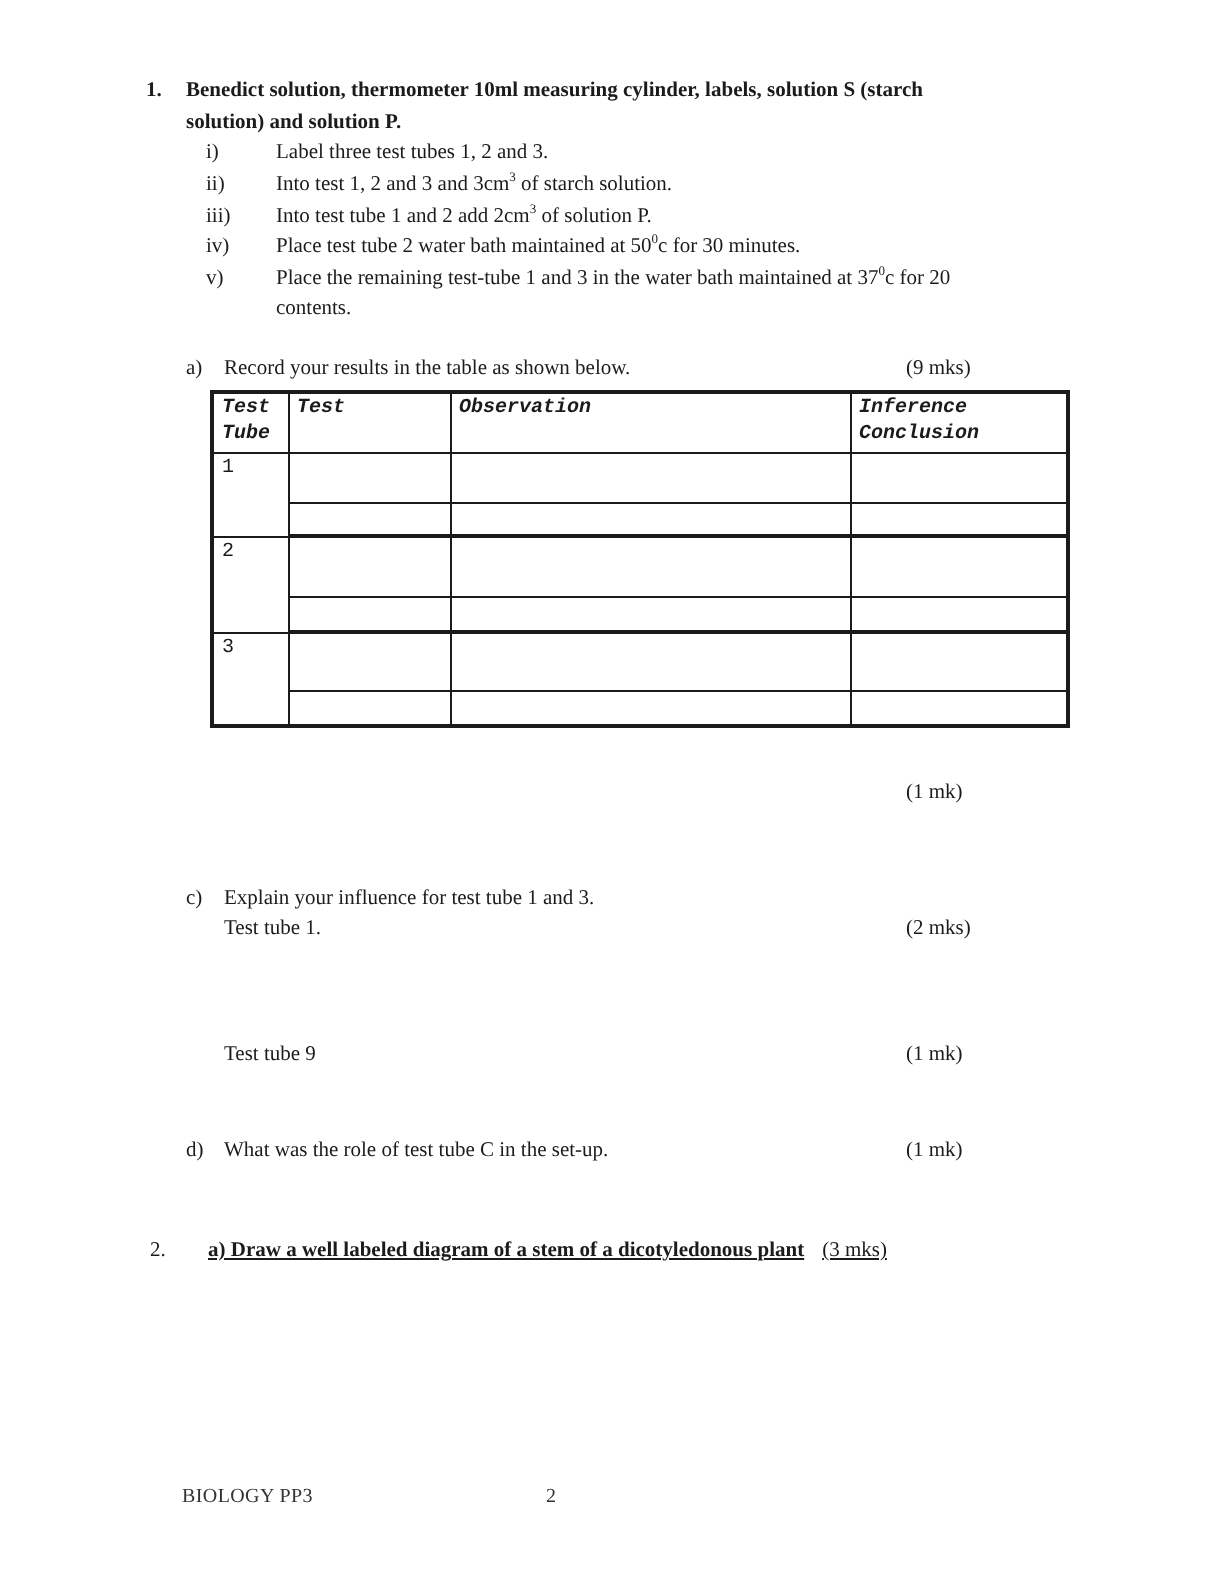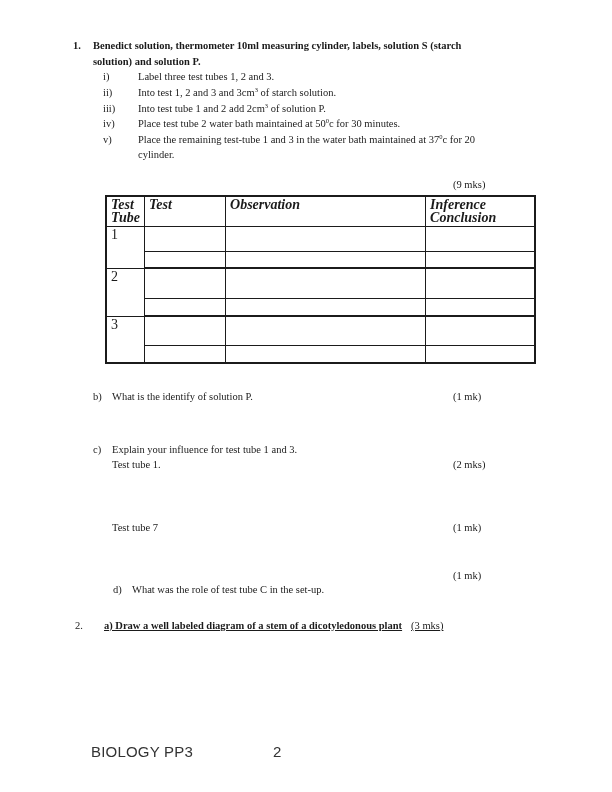--- a/index.html
+++ b/index.html
@@ -46,34 +46,35 @@
     left: 105px;
     top: 195px;
     border-collapse: collapse;
     table-layout: fixed;
     border: 2px solid #1b1b1b;
   }
   table.results td {
     border: 1px solid #1b1b1b;
     vertical-align: top;
     padding: 1px 4px;
-    font-size: 14px;
+    font-size: 10px;
     line-height: 13px;
+    font-family: Liberation Mono, monospace;
   }
   table.results tr.hdr td {
     font-weight: bold;
     font-style: italic;
   }
   table.results tr.rowend td {
     border-bottom: 2px solid #1b1b1b;
   }
   .footer-line {
     position: absolute;
-    font-family: Liberation Sans, sans-serif;
-    font-size: 15px;
+    font-family: Liberation Serif, serif;
+    font-size: 10px;
     color: #333333;
     letter-spacing: 0.2px;
     padding-left: 36px;
   }
 </style>
 </head>
 <body>
 
 <div class="page">
 
@@ -90,23 +91,26 @@
   <div class="line" style="left:103px; top:102px;">
     <span class="snum">iii)</span><span><span>Into test tube 1 and 2 add 2cm</span><sup>3</sup><span> of solution P.</span></span>
   </div>
   <div class="line" style="left:103px; top:117px;">
     <span class="snum">iv)</span><span><span>Place test tube 2 water bath maintained at 50</span><sup>0</sup><span>c for 30 minutes.</span></span>
   </div>
   <div class="line" style="left:103px; top:133px;">
     <span class="snum">v)</span><span><span>Place the remaining test-tube 1 and 3 in the water bath maintained at 37</span><sup>0</sup><span>c for 20</span></span>
   </div>
   <div class="line" style="left:103px; top:148px;">
-    <span class="snum"></span><span><span>cylinder.</span><sup></sup><span></span></span>
+    <span class="snum"></span><span><span>contents.</span><sup></sup><span></span></span>
   </div>
 
+  <div class="line" style="left:93px; top:178px;">
+    <span class="plabel">a)</span><span>Record your results in the table as shown below.</span>
+  </div>
   <div class="line" style="left:453px; top:178px;text-align:center;">(9 mks)</div>
 
   <table class="results">
     <colgroup>
       <col style="width:38px">
         <col style="width:81px">
         <col style="width:200px">
         <col style="width:109px">
     </colgroup>
     <tbody>
@@ -148,34 +152,31 @@
         <td></td>
       </tr>
       <tr style="height:18px;">
         <td></td>
         <td></td>
         <td></td>
       </tr>
     </tbody>
   </table>
 
-  <div class="line" style="left:93px; top:390px;">
-    <span class="plabel">b)</span><span>What is the identify of solution P.</span>
-  </div>
   <div class="line" style="left:453px; top:390px;">(1 mk)</div>
 
   <div class="line" style="left:93px; top:443px;">
     <span class="plabel">c)</span><span>Explain your influence for test tube 1 and 3.</span>
   </div>
   <div class="line" style="left:112px; top:458px;">Test tube 1.</div>
   <div class="line" style="left:453px; top:458px;">(2 mks)</div>
-  <div class="line" style="left:112px; top:521px;">Test tube 7</div>
+  <div class="line" style="left:112px; top:521px;">Test tube 9</div>
   <div class="line" style="left:453px; top:521px;">(1 mk)</div>
 
-  <div class="line" style="left:93px; top:583px;margin-left:20px;">
+  <div class="line" style="left:93px; top:569px;">
     <span class="plabel">d)</span><span>What was the role of test tube C in the set-up.</span>
   </div>
   <div class="line" style="left:453px; top:569px;">(1 mk)</div>
 
   <div class="line" style="left:75px; top:619px;text-decoration:underline;">
     <span class="q2num">2.</span><span class="bold">a) Draw a well labeled diagram of a stem of a dicotyledonous plant</span><span class="q2marks">(3 mks)</span>
   </div>
 
   <div class="footer-line" style="left:55px; top:743px;">BIOLOGY PP3</div>
   <div class="footer-line" style="left:237px; top:743px;">2</div>

